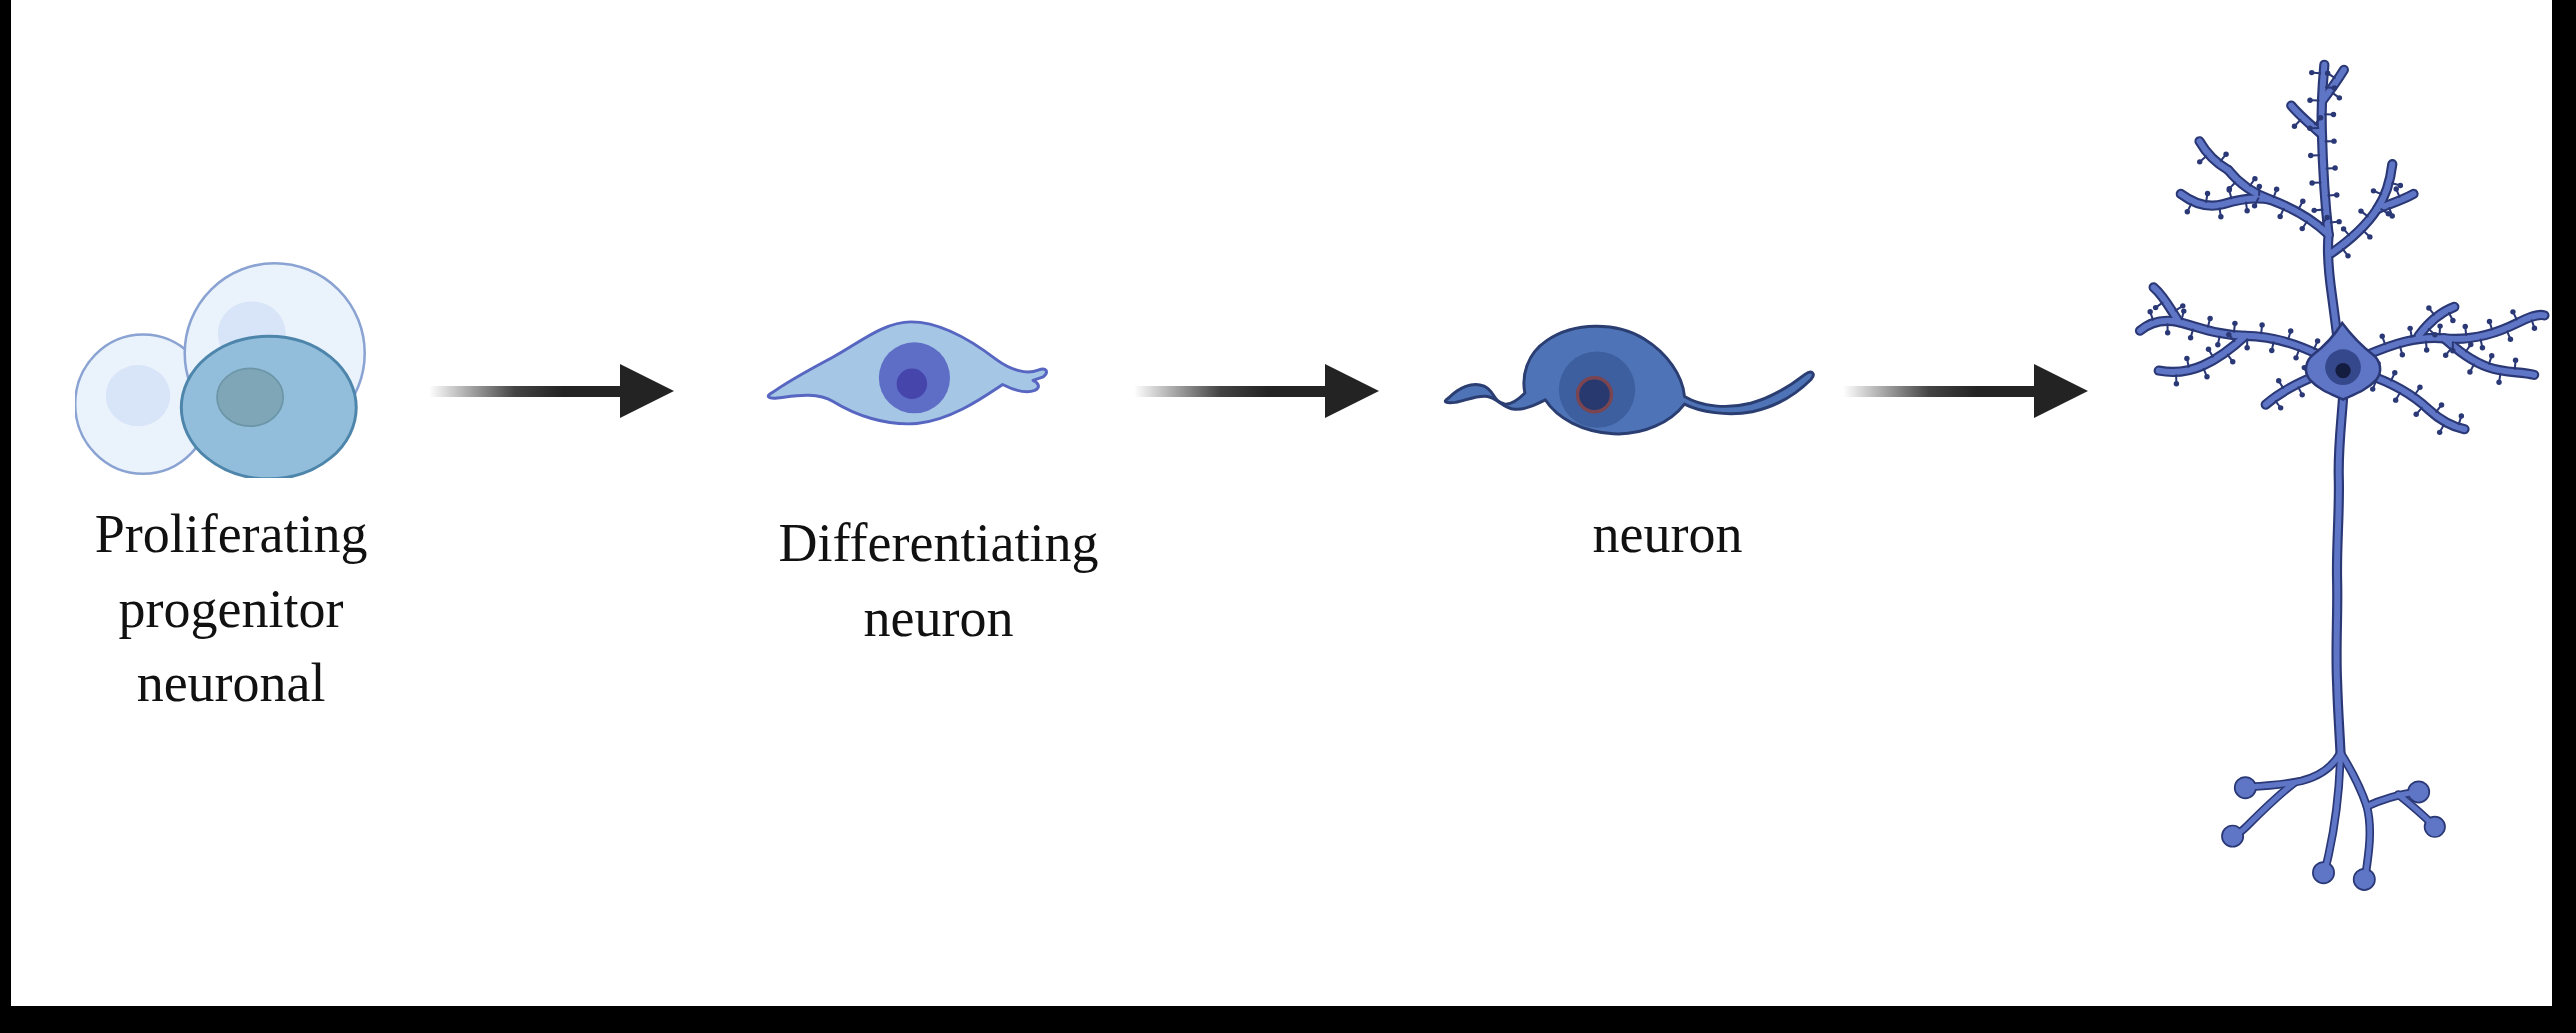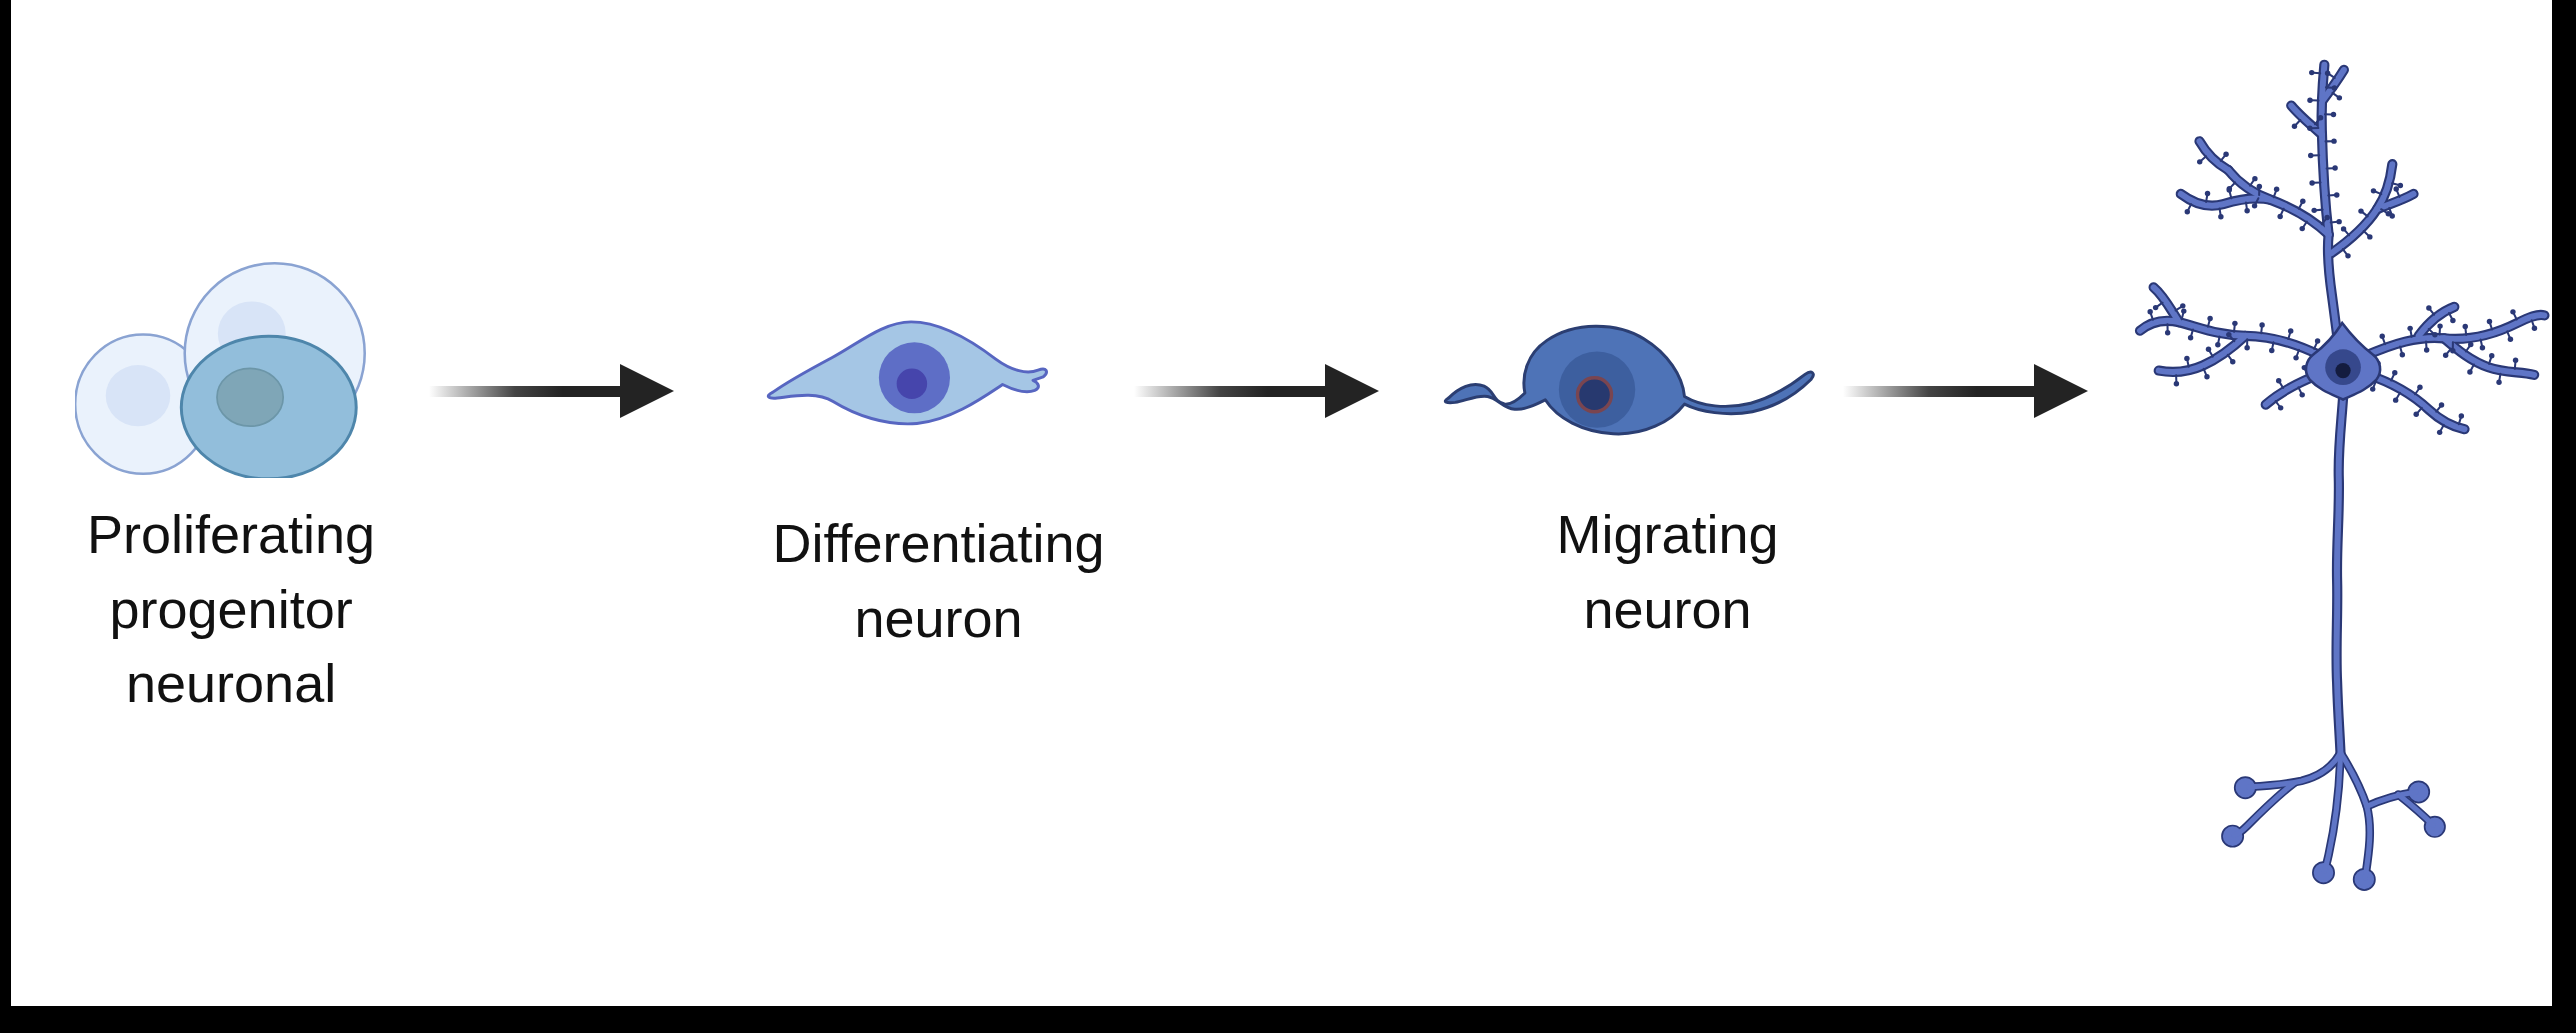--- a/index.html
+++ b/index.html
@@ -1,18 +1,18 @@
 <!DOCTYPE html>
 <html style="--frame: #000000; --background: #ffffff; --label-text: #111111; --arrow: #232323; --progenitor-cell-light-fill: #EAF2FC; --progenitor-cell-light-stroke: #8AA3D2; --progenitor-nucleus-light: #D8E4F7; --progenitor-cell-dark-fill: #92BEDB; --progenitor-cell-dark-stroke: #4E86AB; --progenitor-nucleus-dark: #7FA6B7; --progenitor-nucleus-dark-stroke: #6C96A8; --differentiating-body-fill: #A5C6E5; --differentiating-body-stroke: #5766C1; --differentiating-nucleus: #5E6EC6; --differentiating-nucleolus: #4645AC; --migrating-body-fill: #4E73B7; --migrating-body-stroke: #2B3E72; --migrating-nucleus: #3D5F9F; --migrating-nucleolus: #27396F; --migrating-nucleolus-ring: #7A4550; --mature-fill: #5F75C6; --mature-outline: #2A3876; --mature-nucleus: #36488C; --mature-nucleolus: #141C3F;font-size:13.6px"><head>
 <meta charset="utf-8">
 <style>
   html,body{margin:0;padding:0;background:#000;}
   .frame{position:relative;width:2576px;height:1034px;background:var(--frame,#000);overflow:hidden;
          font-family:"Liberation Sans",sans-serif;}
-  .canvas{position:absolute;left:11px;top:0;width:2541px;height:1006px;background:var(--background,#fff);}
+  .canvas{position:absolute;left:11px;top:0;width:2541px;height:1006px;background:var(--background,#fff);font-family:Liberation Serif, serif;}
 
   .illustration{position:absolute;}
   .stage-label{position:absolute;text-align:center;color:var(--label-text,#111);
                font-size:54px;line-height:1.38;font-weight:400;}
   .stage-label div{white-space:nowrap;}
 
   
   .arrow{position:absolute;display:flex;align-items:center;height:54px;}
   .arrow .shaft{width:191px;height:11px;
         background:linear-gradient(to right, rgba(35,35,35,0) 0%, rgba(35,35,35,.85) 45%, var(--arrow,#232323) 70%);}
@@ -391,20 +391,19 @@
       <div>progenitor</div>
       <div>neuronal</div>
     </div>
 
     <div class="stage-label" style="left:715px;top:506px;width:425px;">
       <div>Differentiating</div>
       <div>neuron</div>
     </div>
 
     <div class="stage-label" style="left:1444px;top:497px;width:425px;">
-      <div>Migrating</div>
       <div>neuron</div>
     </div>
 
 
   </div>
 </div>
 
 
 </body></html>

